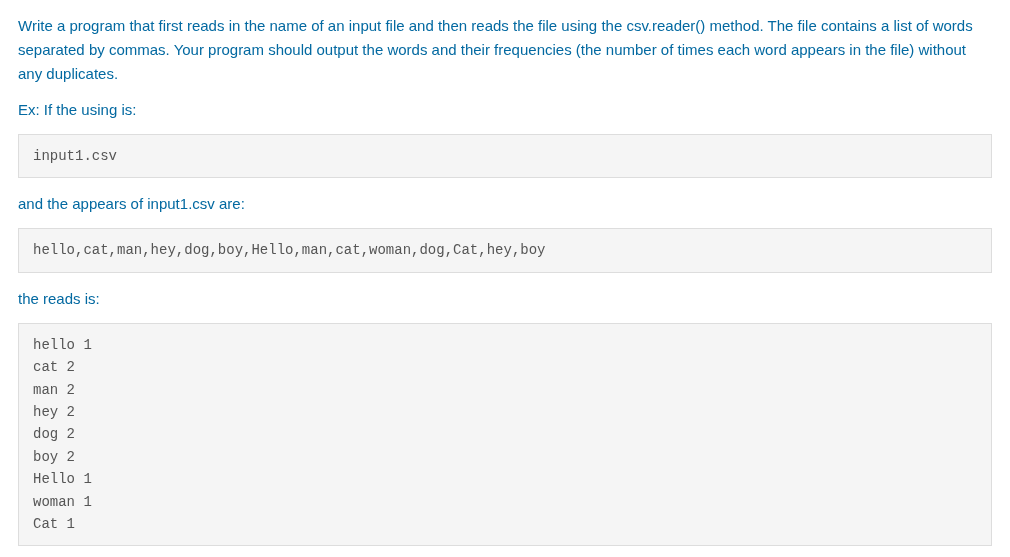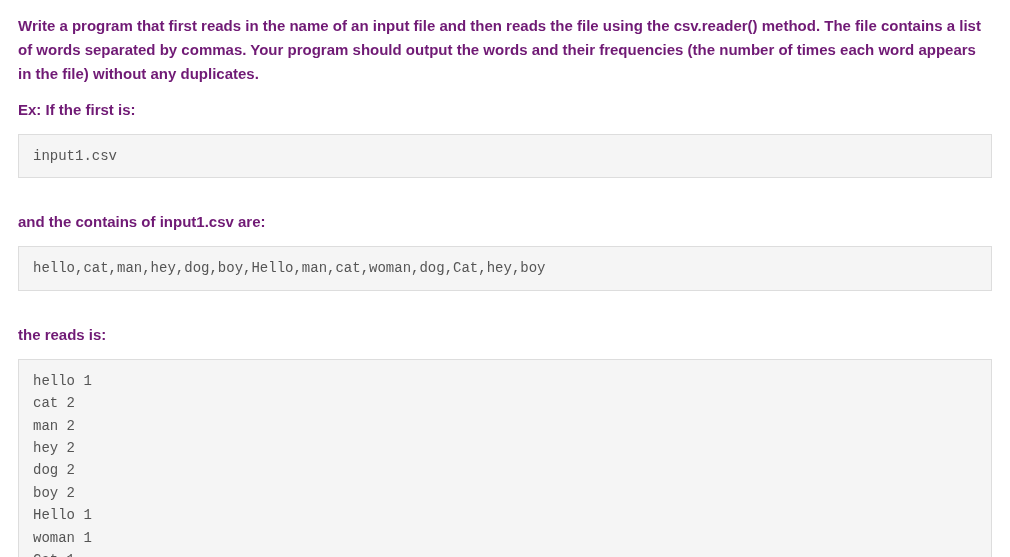--- a/index.html
+++ b/index.html
@@ -11,45 +11,44 @@
       font-family: "Helvetica Neue", Helvetica, Arial, sans-serif;
       font-size: 15px;
       color: #555;
       background: #fff;
       padding: 14px 18px;
       line-height: 1.6;
       width: 1010px;
     }
     p {
       margin-bottom: 12px;
-      color: #701a75;
-      font-weight: bold;
+      color: #0369a1;
     }
     pre {
       background: #f5f5f5;
       border: 1px solid #ddd;
       padding: 10px 14px;
       font-family: "Courier New", Courier, monospace;
       font-size: 14px;
       color: #555;
-      margin-bottom: 32px;
+      margin-bottom: 14px;
       white-space: pre;
       overflow-x: auto;
     }
   </style>
 </head>
 <body>
 
 <p>Write a program that first reads in the name of an input file and then reads the file using the csv.reader() method. The file contains a list of words separated by commas. Your program should output the words and their frequencies (the number of times each word appears in the file) without any duplicates.</p>
 
-<p>Ex: If the first is:</p>
+<p>Ex: If the using is:</p>
 
 <pre>input1.csv</pre>
 
-<p>and the contains of input1.csv are:</p>
+<p>and the appears of input1.csv are:</p>
 
 <pre>hello,cat,man,hey,dog,boy,Hello,man,cat,woman,dog,Cat,hey,boy</pre>
 
 <p>the reads is:</p>
 
 <pre>hello 1
 cat 2
 man 2
 hey 2
 dog 2

